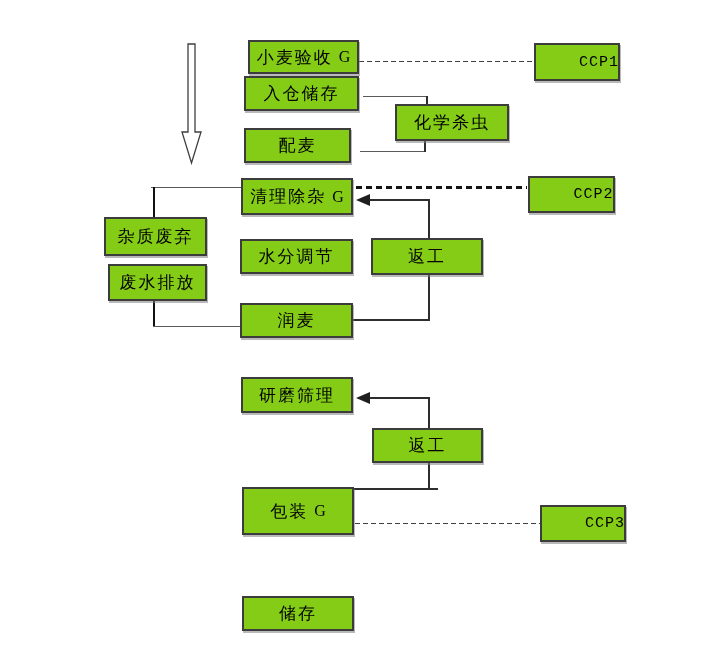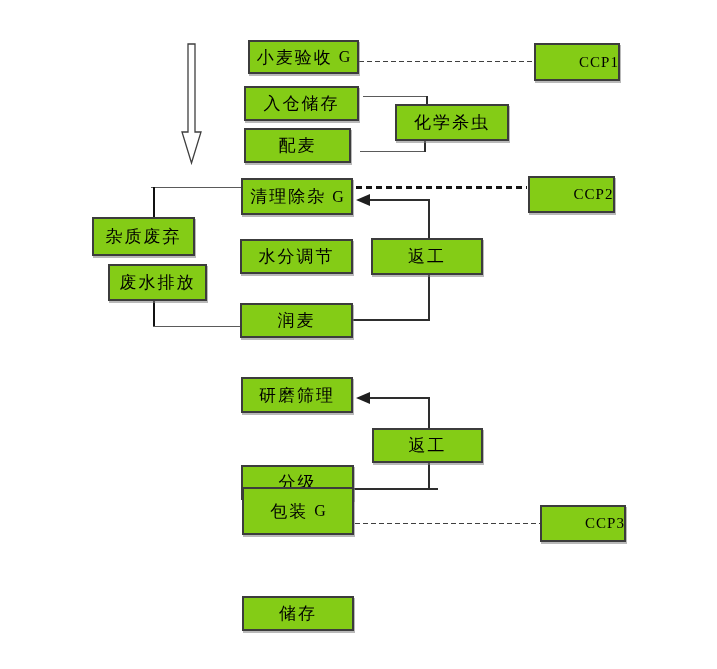--- a/index.html
+++ b/index.html
@@ -23,21 +23,21 @@
     box-shadow:1px 2px 0 rgba(128,128,128,.55);
     display:flex;align-items:center;justify-content:center;
     color:var(--text);font-size:17px;letter-spacing:2px;
     white-space:nowrap;z-index:3;
   }
   .node .g-suffix{
     font-family:"Liberation Serif","DejaVu Serif",serif;
     font-size:16px;letter-spacing:0;margin-left:6px;
   }
   .node.ccp{
-    font-family:Liberation Serif, serif;
+    font-family:Liberation Mono, monospace;
     font-size:15px;letter-spacing:1px;padding-left:44px;
   }
   .hline{position:absolute;height:1px;background:var(--connector);z-index:1;}
   .hline.dark{height:2px;background:var(--connector-dark);}
   .vline{position:absolute;width:2px;background:var(--connector-dark);z-index:1;}
   .vline.thick{width:2px;background:#111;}
   .dash-thin{
     position:absolute;height:1px;z-index:1;
     background:repeating-linear-gradient(90deg,#3f3f3f 0 5px,transparent 5px 8px);
   }
@@ -92,42 +92,42 @@
 
   <div class="node" style="left:248px;top:40px;width:111px;height:34px">
     <span>小麦验收</span>
     <span class="g-suffix">G</span>
   </div>
 
   <div class="node ccp" style="left:534px;top:43px;width:86px;height:38px">
     <span>CCP1</span>
   </div>
 
-  <div class="node" style="left:244px;top:86px;width:115px;height:35px">
+  <div class="node" style="left:244px;top:76px;width:115px;height:35px">
     <span>入仓储存</span>
   </div>
 
   <div class="node" style="left:395px;top:104px;width:114px;height:37px">
     <span>化学杀虫</span>
   </div>
 
   <div class="node" style="left:244px;top:128px;width:107px;height:35px">
     <span>配麦</span>
   </div>
 
   <div class="node" style="left:241px;top:178px;width:112px;height:37px">
     <span>清理除杂</span>
     <span class="g-suffix">G</span>
   </div>
 
   <div class="node ccp" style="left:528px;top:176px;width:87px;height:37px">
     <span>CCP2</span>
   </div>
 
-  <div class="node" style="left:92px;top:217px;width:103px;height:39px">
+  <div class="node" style="left:104px;top:217px;width:103px;height:39px">
     <span>杂质废弃</span>
   </div>
 
   <div class="node" style="left:240px;top:239px;width:113px;height:35px">
     <span>水分调节</span>
   </div>
 
   <div class="node" style="left:371px;top:238px;width:112px;height:37px">
     <span>返工</span>
   </div>
@@ -141,23 +141,20 @@
   </div>
 
   <div class="node" style="left:241px;top:377px;width:112px;height:36px">
     <span>研磨筛理</span>
   </div>
 
   <div class="node" style="left:372px;top:428px;width:111px;height:35px">
     <span>返工</span>
   </div>
 
-  <div class="node" style="left:241px;top:465px;width:113px;height:35px">
-    <span>分级</span>
-  </div>
 
   <div class="node" style="left:242px;top:487px;width:112px;height:48px">
     <span>包装</span>
     <span class="g-suffix">G</span>
   </div>
 
   <div class="node ccp" style="left:540px;top:505px;width:86px;height:37px">
     <span>CCP3</span>
   </div>
 

